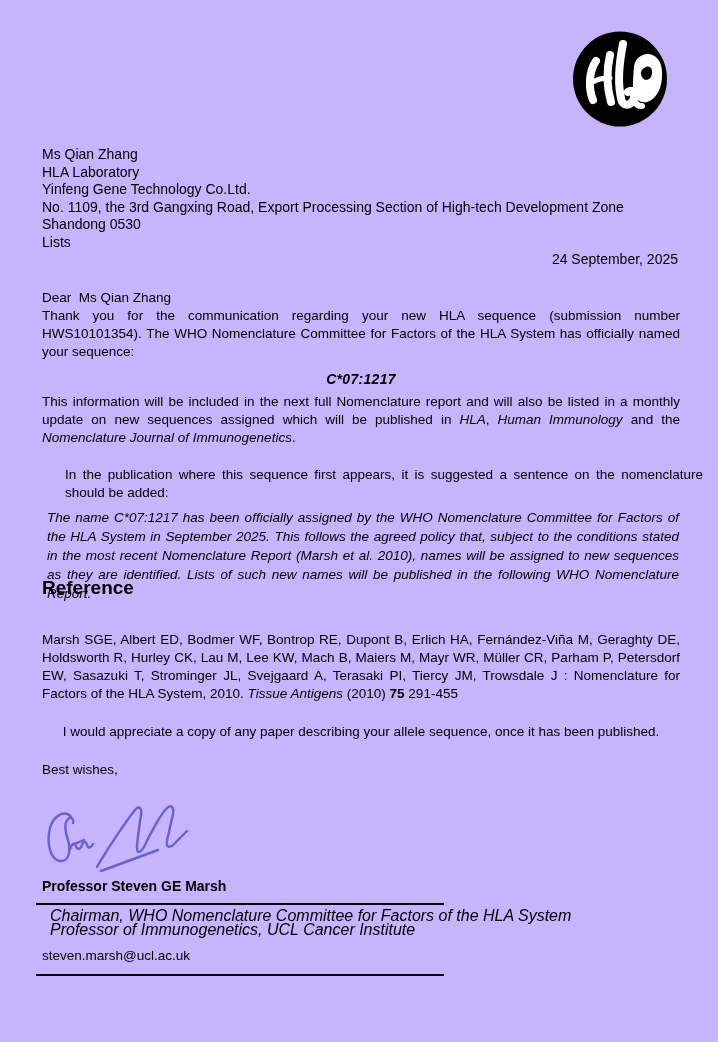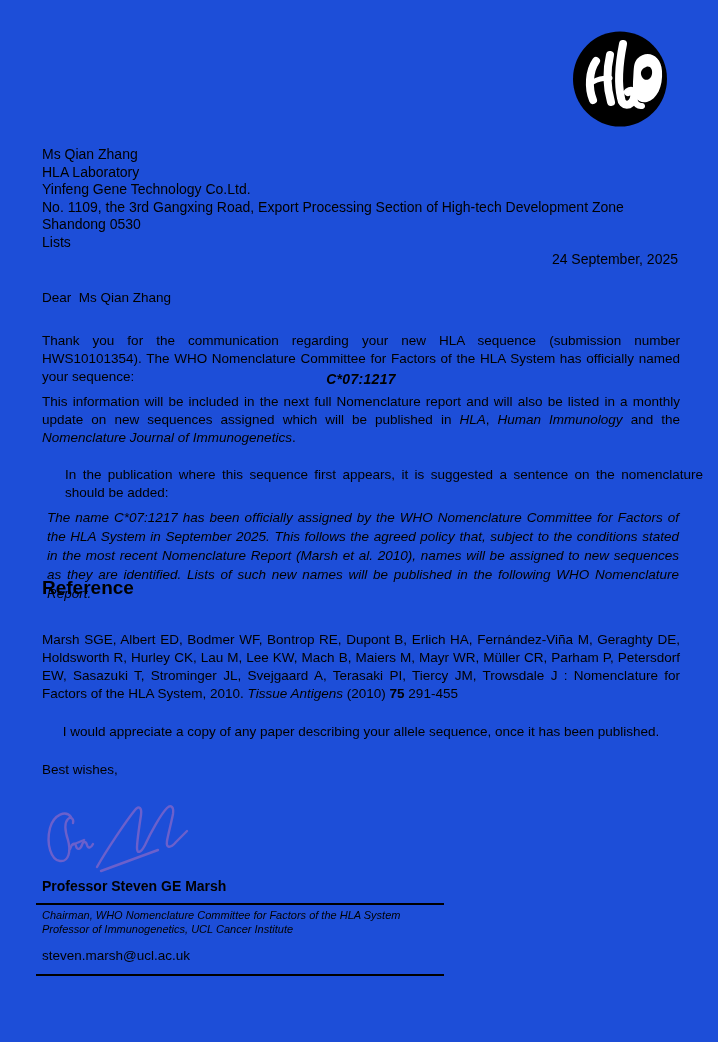--- a/index.html
+++ b/index.html
@@ -1,30 +1,30 @@
 <!DOCTYPE html>
 <html><head>
 <meta charset="utf-8">
 <style>
   html, body { margin: 0; padding: 0; background: #ffffff; }
   body { width: 718px; height: 1042px; font-family: "Liberation Sans", sans-serif; color: #000; }
-  .page { position: relative; width: 718px; height: 1042px; background: #1d4ed8; overflow: hidden; }
+  .page { position: relative; width: 718px; height: 1042px; background: #c4b5fd; overflow: hidden; }
 
   .logo { position: absolute; left: 572px; top: 30px; width: 96px; height: 98px; }
 
   .addr { position: absolute; left: 42px; top: 146px; font-size: 14px; line-height: 17.5px; }
   .addr div { white-space: nowrap; }
 
   .date { position: absolute; right: 40px; top: 251px; font-size: 14px; }
 
   .salutation { position: absolute; left: 42px; top: 290px; font-size: 13.5px; white-space: pre-wrap; }
 
   .body-par { position: absolute; left: 42px; width: 638px; font-size: 13.5px; line-height: 18px;
               text-align: justify; margin: 0; }
-  .p1 { top: 332px; }
+  .p1 { top: 307px; }
   .p2 { top: 393px; }
   .p3 { top: 466px; margin-left: 23px; }
   .p4 { top: 723px; text-align: center; }
 
   .seqname { position: absolute; left: 42px; top: 371px; width: 638px; text-align: center;
              font-size: 14px; font-weight: bold; font-style: italic; letter-spacing: 0.3px; }
 
   .quote { position: absolute; left: 47px; top: 508px; width: 632px; font-size: 13.5px;
            line-height: 19px; font-style: italic; text-align: justify; margin: 0; }
 
@@ -34,21 +34,21 @@
   .closing { position: absolute; left: 42px; top: 762px; font-size: 13.5px; }
 
   .signature { position: absolute; left: 38px; top: 801px; width: 160px; height: 85px; }
 
   .sender-name { position: absolute; left: 42px; top: 878px; font-size: 14px; font-weight: bold; }
 
   .rule { position: absolute; left: 36px; width: 408px; height: 2px; background: #000; }
   .rule-1 { top: 903px; }
   .rule-2 { top: 974px; }
 
-  .roles { position: absolute; left: 42px; top: 909px; font-size: 11px; font-style: italic;
+  .roles { position: absolute; left: 50px; top: 909px; font-size: 16px; font-style: italic;
            line-height: 13.8px; }
   .email { position: absolute; left: 42px; top: 948px; font-size: 13.5px; }
   .it { font-style: italic; }
   .bd { font-weight: bold; }
 </style>
 </head>
 <body>
 
 <div class="page">
 

